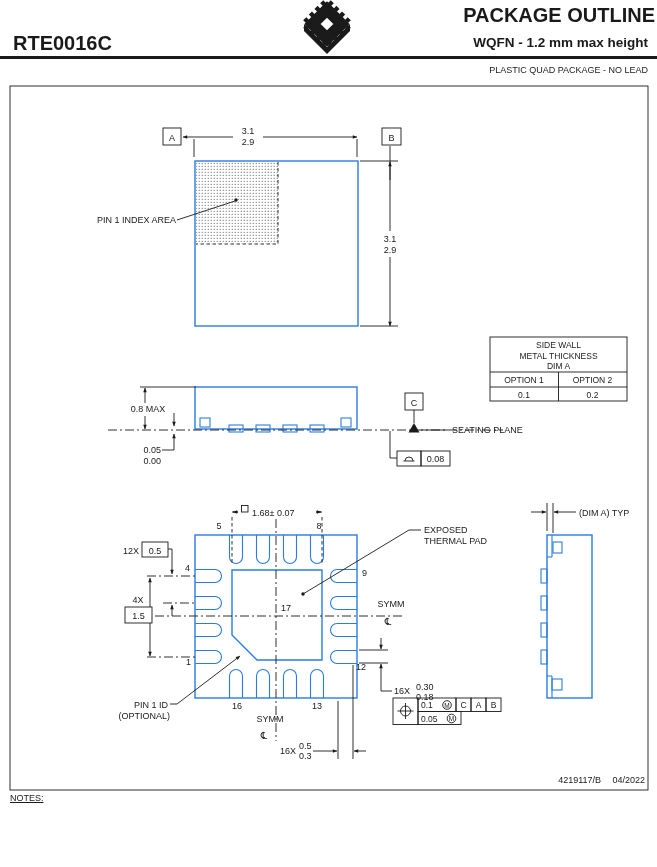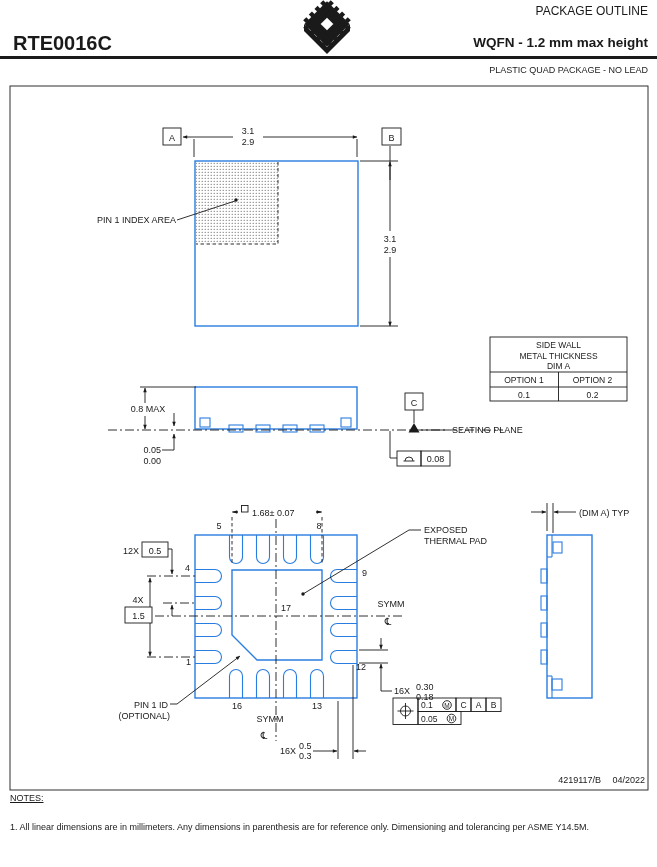--- a/index.html
+++ b/index.html
@@ -1,25 +1,25 @@
 <!DOCTYPE html>
 <html style="--blue: #2a7de0;"><head>
 <meta charset="utf-8">
 <style>
   html,body{margin:0;padding:0;background:#fff;}
   .page{position:relative;width:657px;height:867px;background:#fff;overflow:hidden;
         font-family:"Liberation Sans",sans-serif;color:#1a1a1a;}
   .abs{position:absolute;}
   .hdr-part{left:13px;top:32px;font-size:20px;font-weight:bold;}
-  .hdr-title{right:9px;top:4px;font-size:12px;font-weight:normal;}
+  .hdr-title{right:2px;top:4px;font-size:20px;font-weight:bold;}
   .hdr-sub{right:9px;top:35px;font-size:13.5px;font-weight:bold;}
   .hdr-rule{left:0;top:56px;width:657px;height:2.5px;background:#1a1a1a;}
   .hdr-type{right:9px;top:65px;font-size:9px;}
   .notes{left:10px;top:793px;width:600px;font-size:9px;line-height:10.5px;}
-  .notes-title{margin-bottom:18px;text-decoration:underline;}
+  .notes-title{margin-bottom:10px;text-decoration:underline;}
   .note{padding-left:11px;text-indent:-11px;}
   svg text{font-family:"Liberation Sans",sans-serif;font-size:9px;fill:#1a1a1a;}
   svg text.cl{font-family:"DejaVu Sans",sans-serif;font-size:10px;}
   svg text.sm{font-size:8.5px;}
   svg text.mod{font-size:6.5px;}
   .blk{stroke:#1a1a1a;stroke-width:0.9;fill:none;}
   .blu{stroke:var(--blue,#2a7de0);stroke-width:1.4;fill:none;}
   .thin{stroke-width:1.1;}
   .dashdot{stroke-dasharray:9 3 2 3;}
   .dashed{stroke-dasharray:3.5 2.5;}
@@ -299,16 +299,15 @@
       <line x1="576" y1="512" x2="554" y2="512" class="blk" marker-end="url(#ar)"></line>
       <text x="579" y="515.5">(DIM A) TYP</text>
     </g>
 
     <text x="601" y="783" text-anchor="end">4219117/B</text>
     <text x="645" y="783" text-anchor="end">04/2022</text>
   </svg>
 
   <div class="abs notes">
     <div class="notes-title">NOTES:</div>
-    <div class="note">1. All linear dimensions are in millimeters. Any dimensions in parenthesis are for reference only. Dimensioning and tolerancing per ASME Y14.5M.</div>
   </div>
 
 </div>
 
 </body></html>

